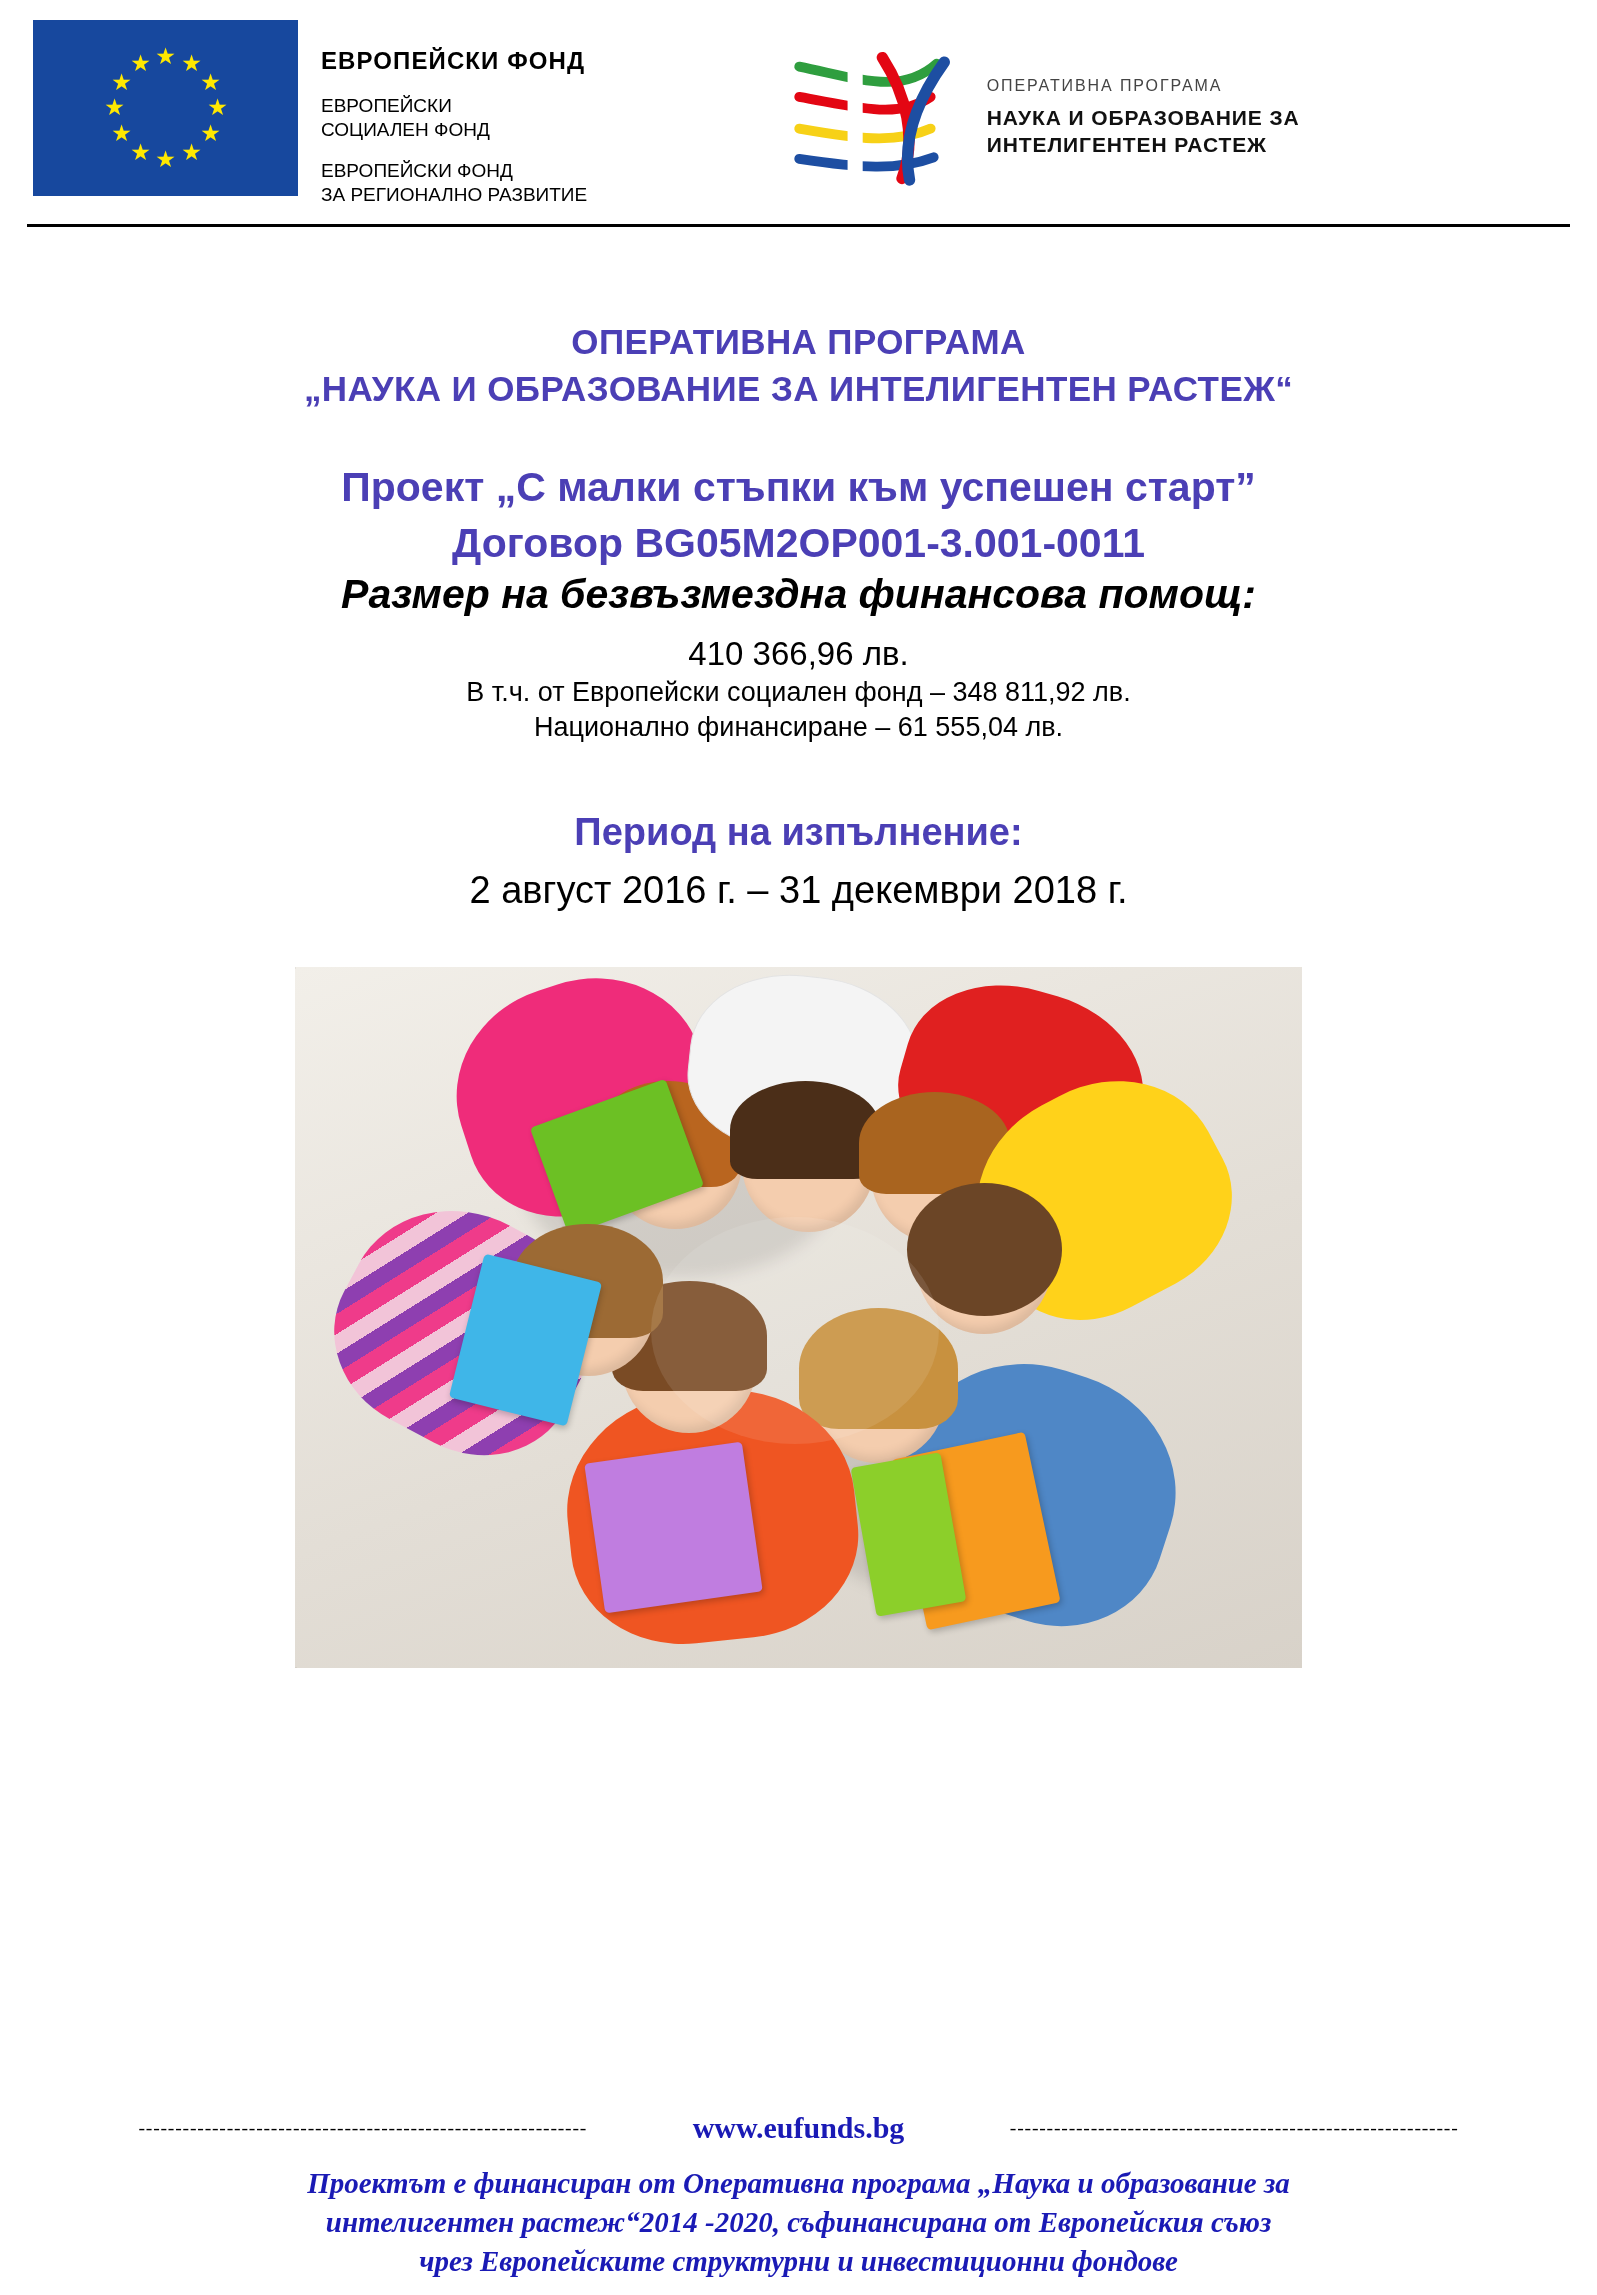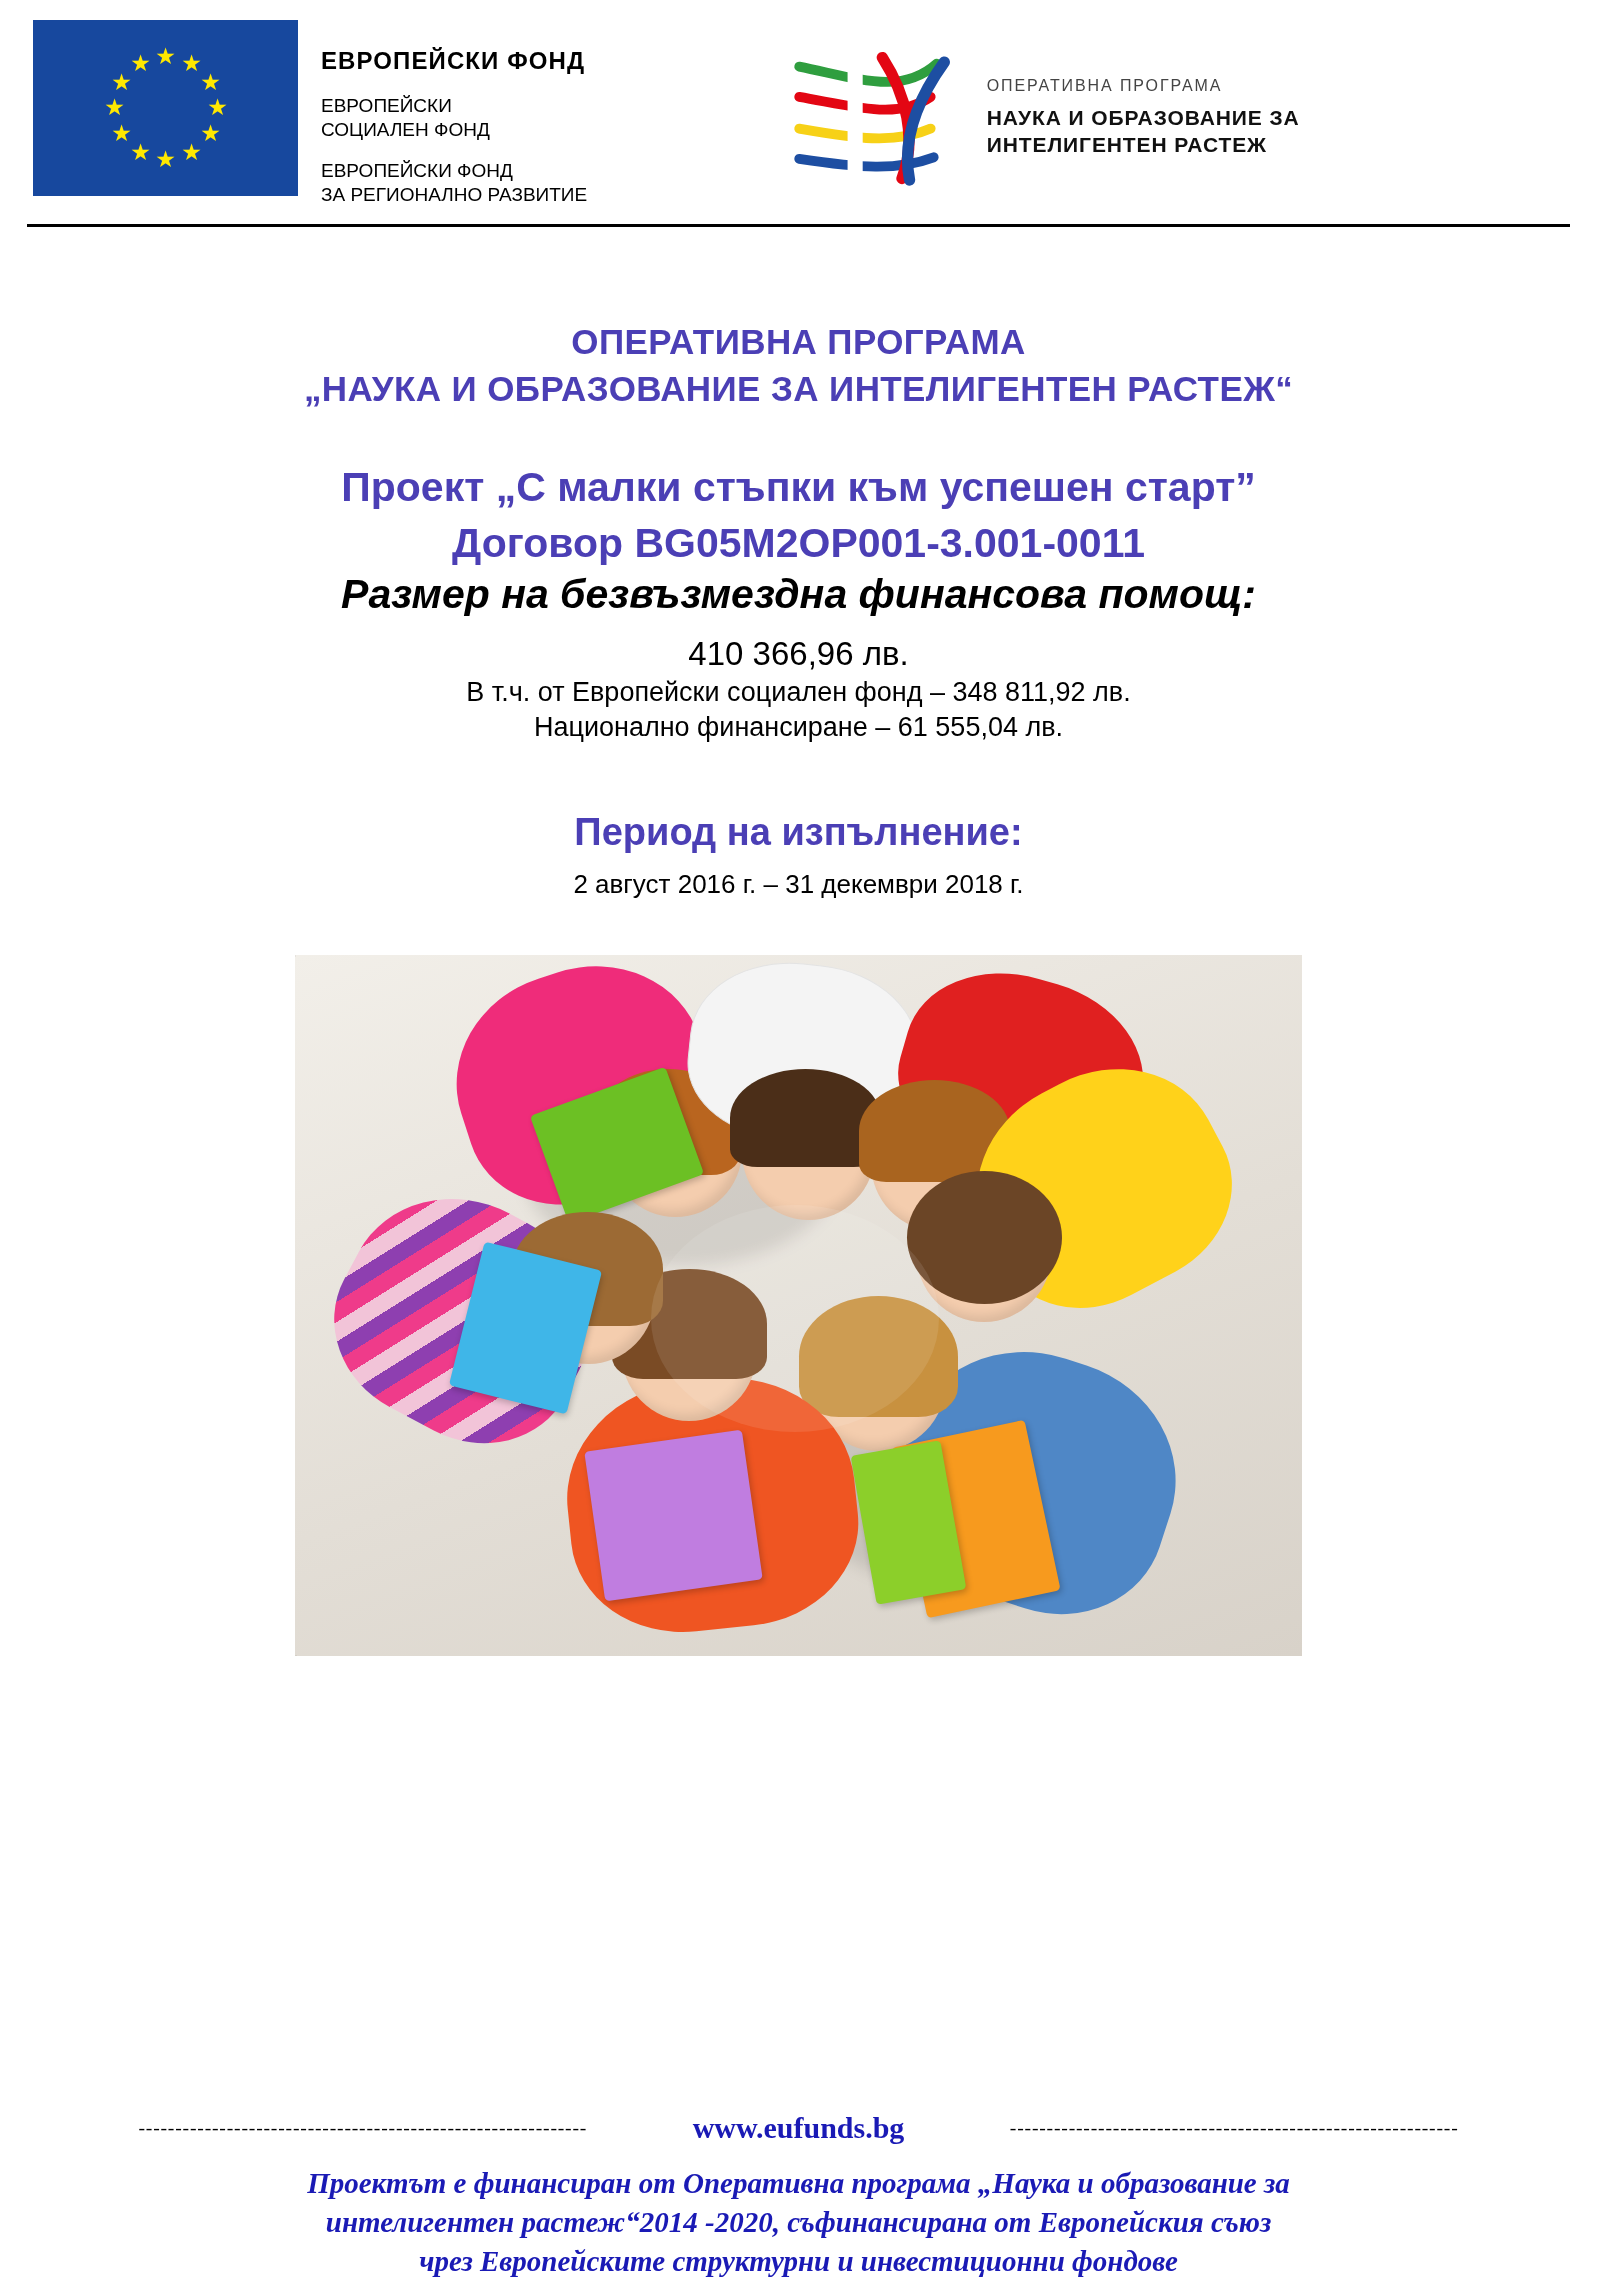--- a/index.html
+++ b/index.html
@@ -152,21 +152,21 @@
     font-size: 27px;
     margin-top: 4px;
   }
   .period-label {
     color: #4b3fb5;
     font-size: 38px;
     font-weight: bold;
     margin-top: 68px;
   }
   .period-value {
-    font-size: 26px;
+    font-size: 38px;
     margin-top: 15px;
   }
 
   
   .photo-wrap {
     margin: 55px auto 0 auto;
     width: 1007px;
     height: 701px;
     position: relative;
     overflow: hidden;

